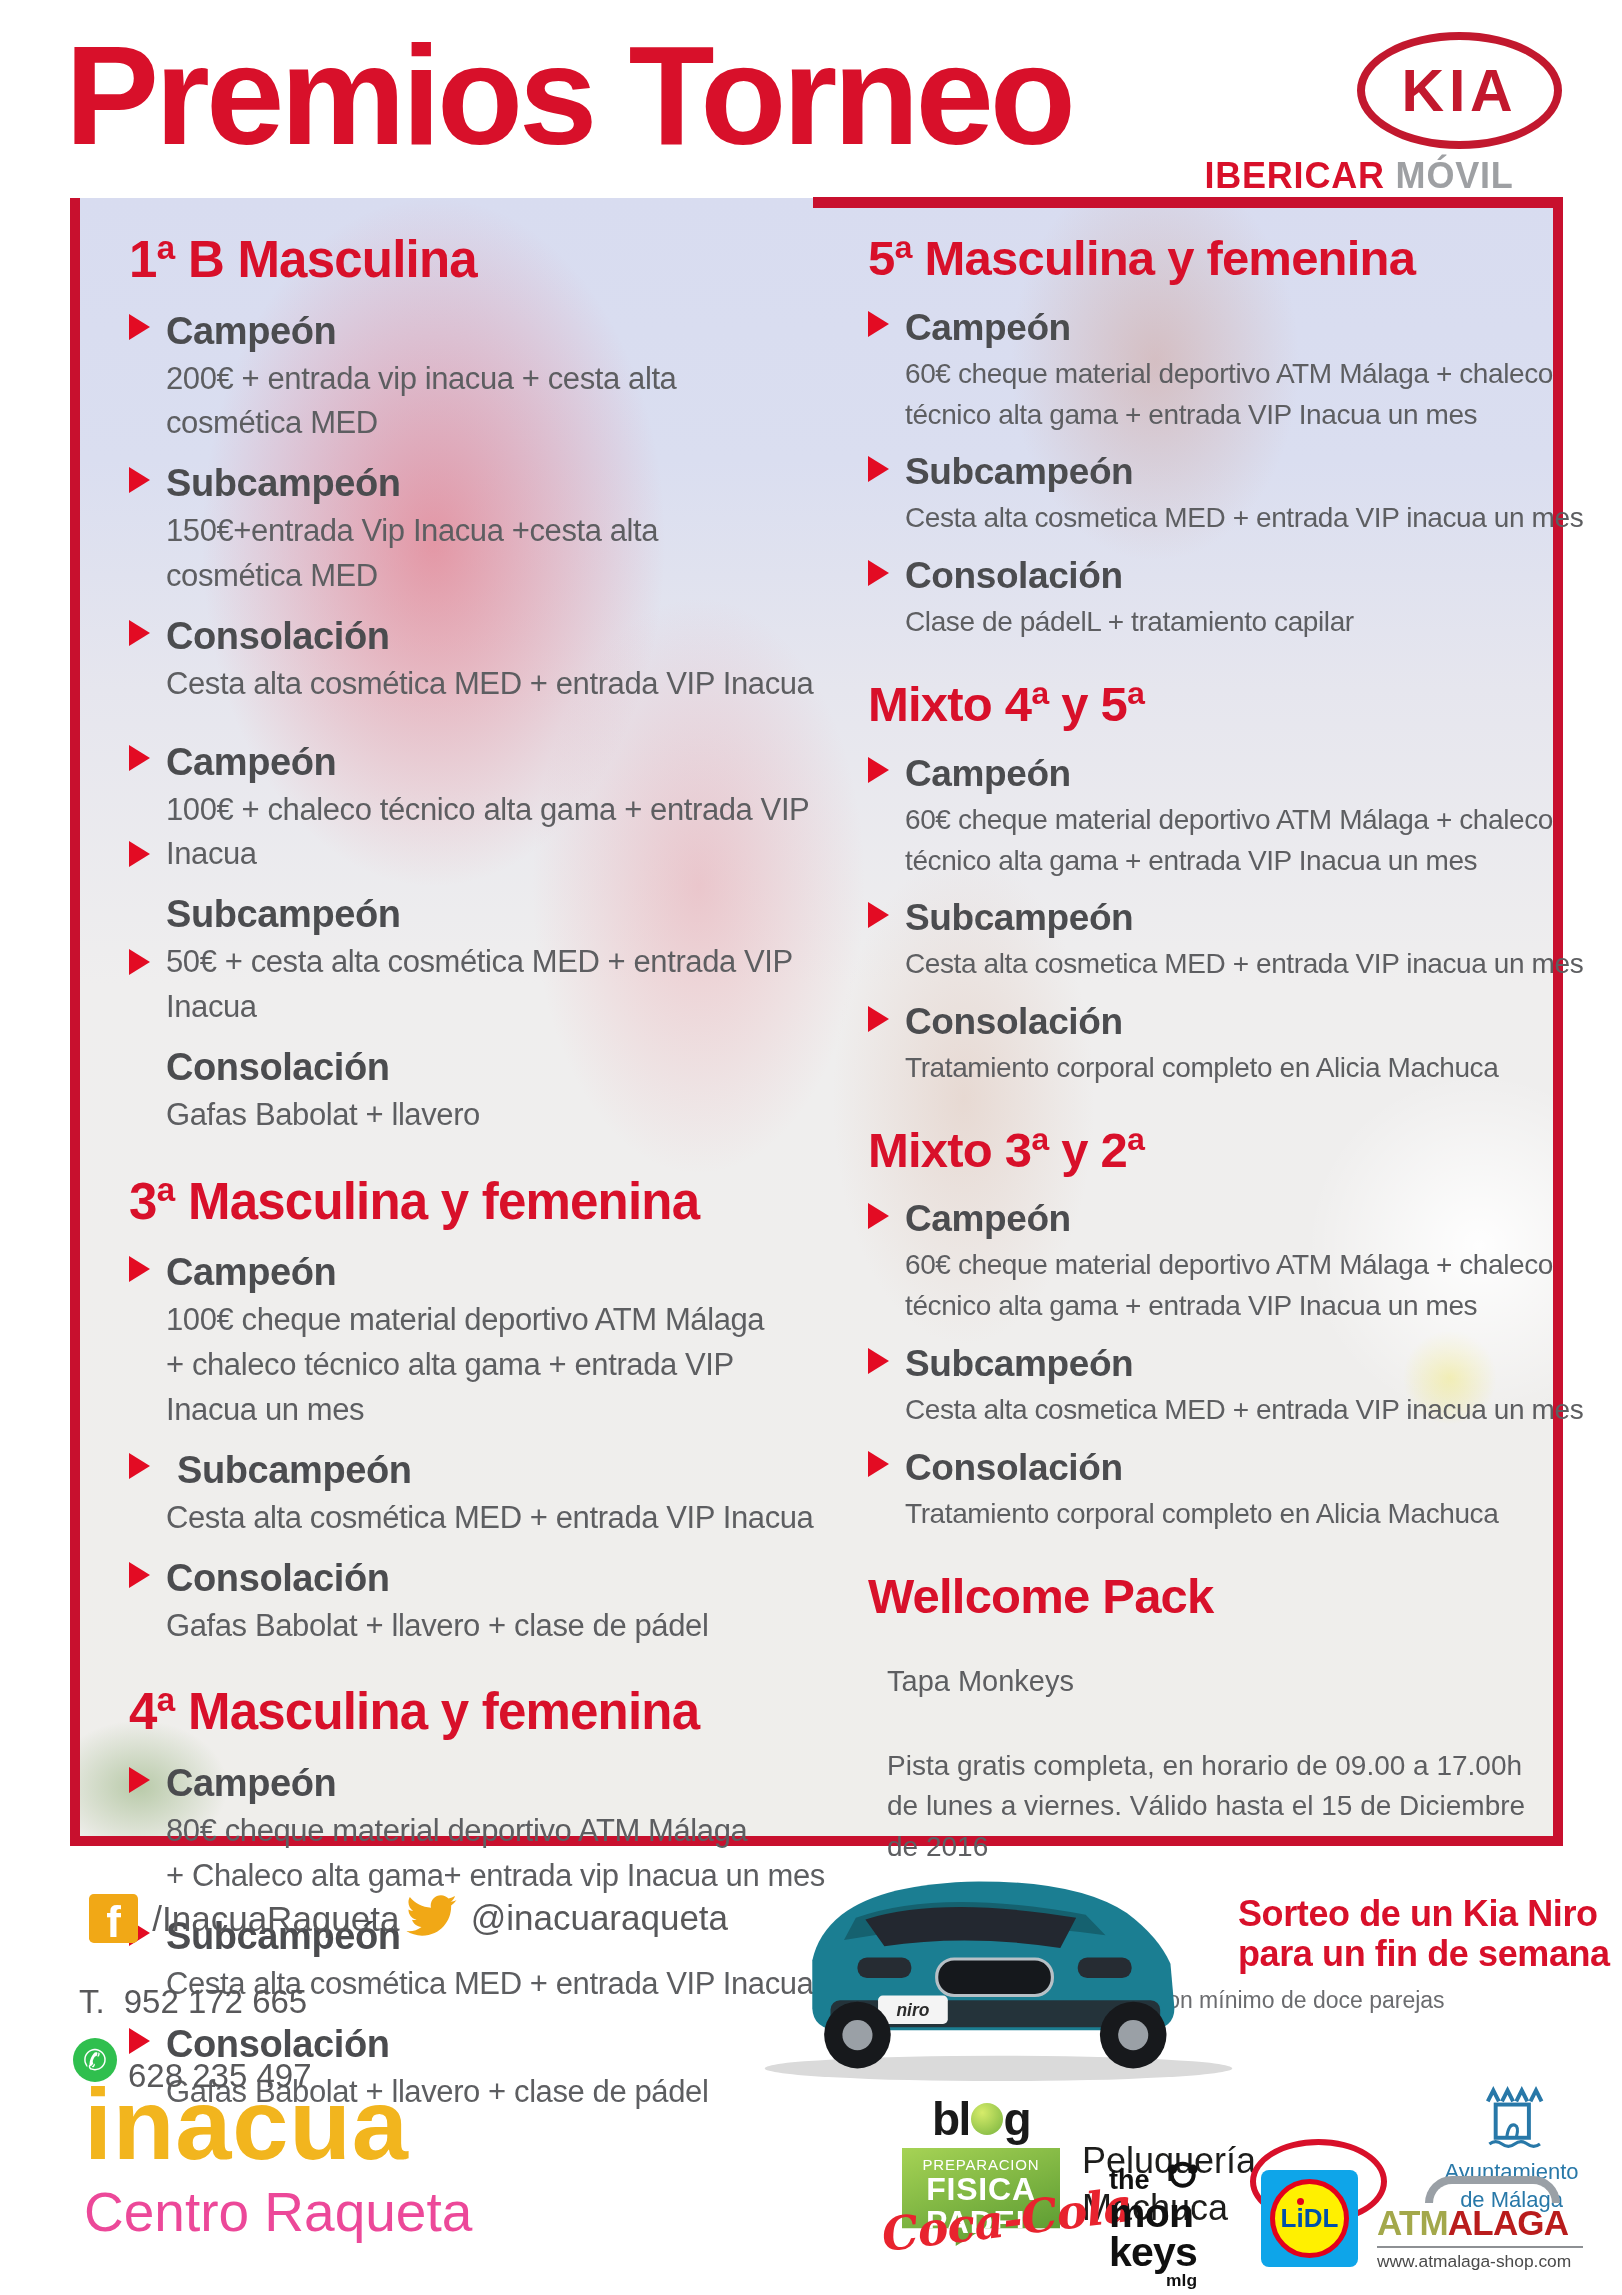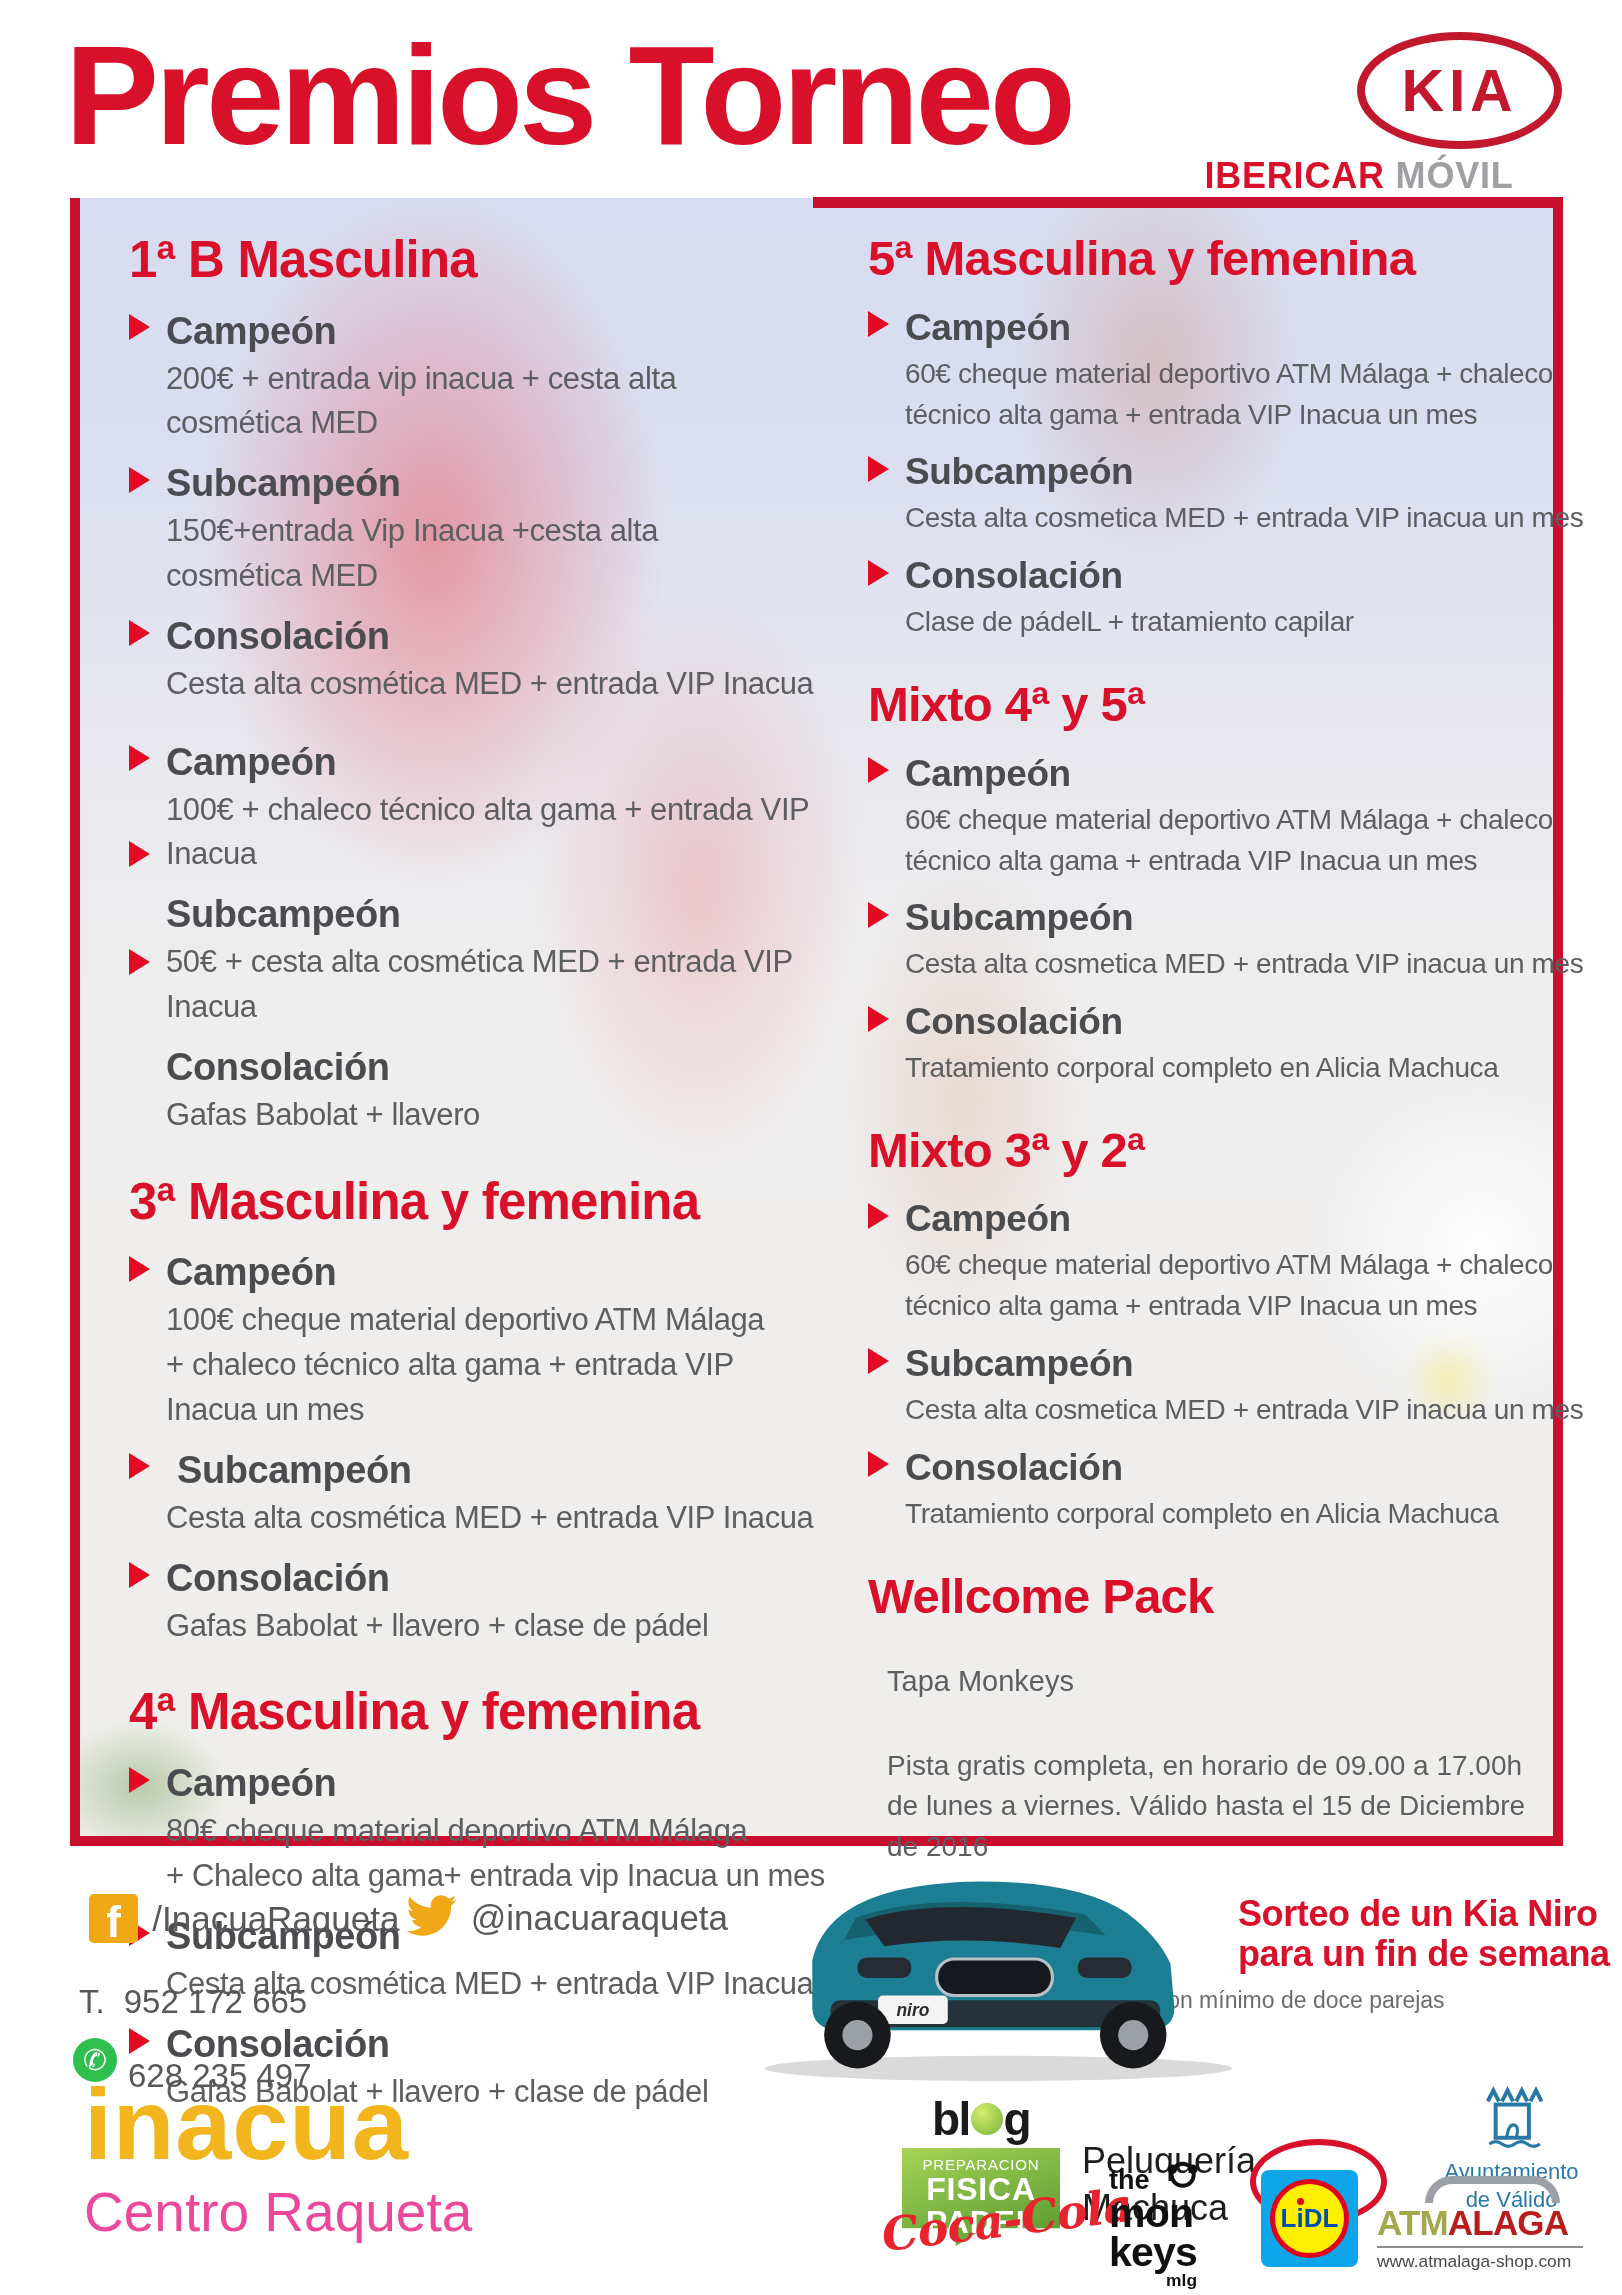--- a/index.html
+++ b/index.html
@@ -435,21 +435,21 @@
 
   <div class="sp ayto">
     <svg width="67" height="68" viewBox="0 0 84 86">
       <path d="M12,22 L19,8 L26,22 M30,22 L37,8 L44,22 M48,22 L55,8 L62,22 M66,22 L73,8 L80,22" fill="none" stroke="#2878a8" stroke-width="5"></path>
       <rect x="22" y="26" width="42" height="42" fill="none" stroke="#2878a8" stroke-width="5"></rect>
       <path d="M36,68 Q38,50 46,52 Q52,54 48,68" fill="none" stroke="#2878a8" stroke-width="4"></path>
       <path d="M14,76 Q22,70 30,76 T46,76 T62,76 T78,76" fill="none" stroke="#2878a8" stroke-width="4"></path>
     </svg>
     <div class="ayto-txt">
       <div>Ayuntamiento</div>
-      <div>de Válido</div>
+      <div>de Málaga</div>
     </div>
   </div>
 
   <div class="sp coca">Coca-Cola</div>
 
   <div class="sp monkeys">
     <svg class="mk-head" width="43" height="30" viewBox="0 0 54 38">
       <circle cx="18" cy="13" r="6" fill="#101010"></circle>
       <circle cx="44" cy="13" r="6" fill="#101010"></circle>
       <circle cx="31" cy="20" r="14" fill="none" stroke="#101010" stroke-width="5"></circle>

